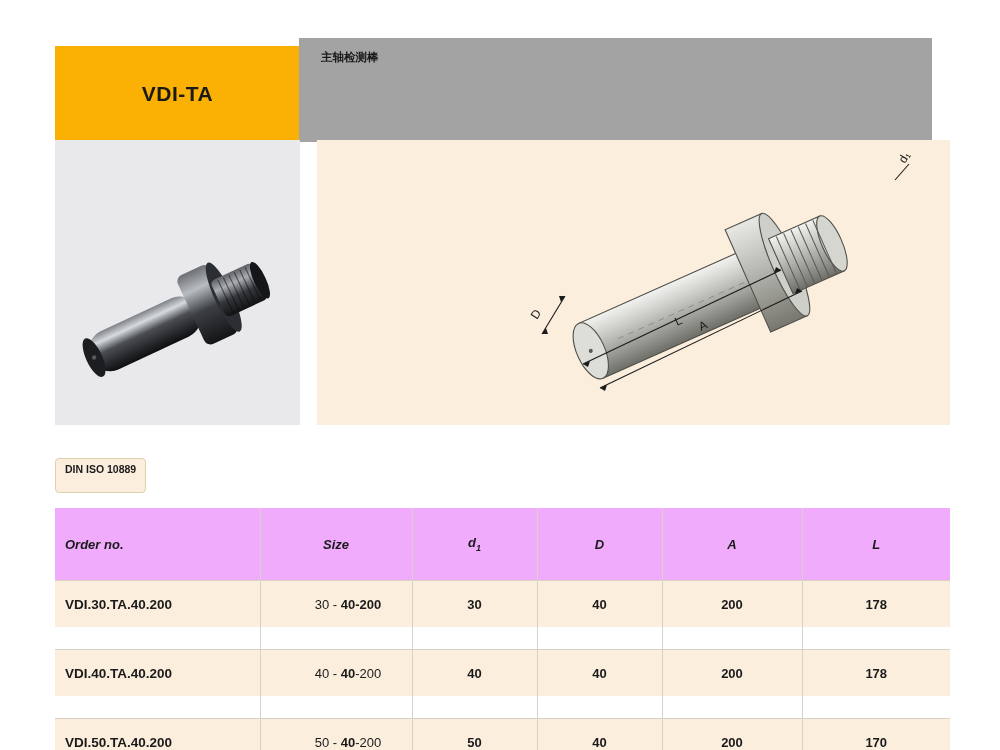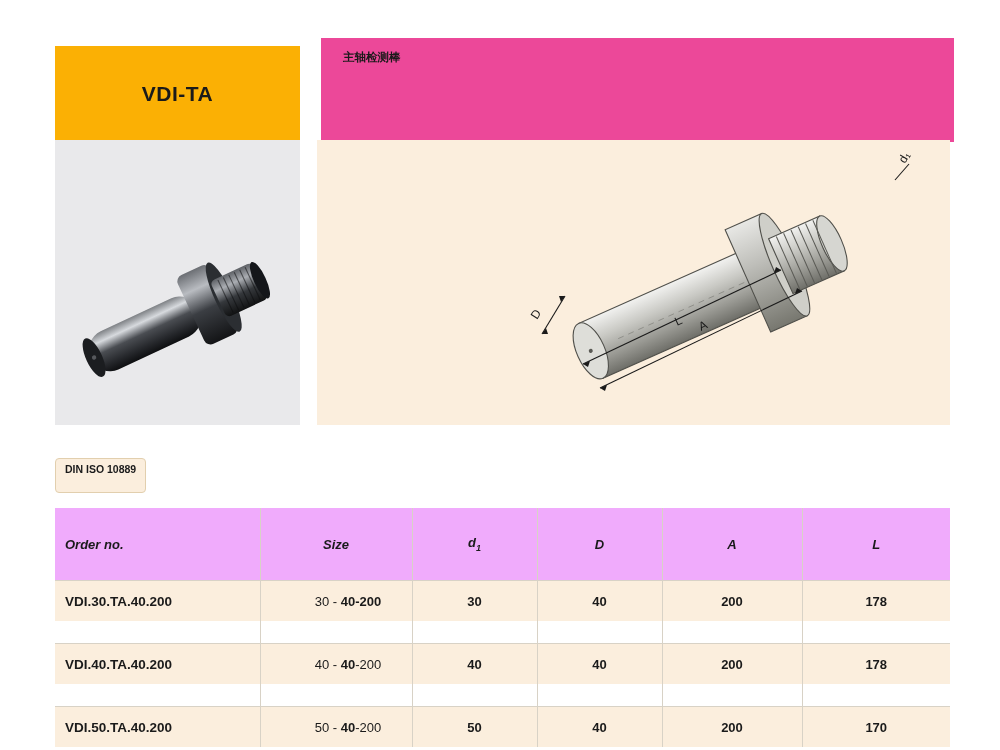--- a/index.html
+++ b/index.html
@@ -36,25 +36,25 @@
     justify-content: center;
   }
   .title-box .title-text {
     font-size: 21px;
     font-weight: bold;
     letter-spacing: 0.5px;
     color: #1a1a1a;
   }
   .header-desc {
     position: absolute;
-    left: 266px;
+    left: 244px;
     top: 0;
     width: 633px;
     height: 104px;
-    background: #ec4899;
+    background: #a3a3a3;
   }
   .header-desc .desc-text {
     position: absolute;
     left: 22px;
     top: 12px;
     font-size: 11.5px;
     font-weight: bold;
     color: #1a1a1a;
   }
 
@@ -136,21 +136,21 @@
     border-right: 1px solid #d8d2c6;
     background: #f0abfc;
     font-style: italic;
   }
   .hdr-row th:last-child { border-right: none; }
   .hdr-row th.col-order {
     text-align: left;
     padding-left: 10px;
   }
   .data-row td {
-    height: 40px;
+    height: 46px;
     vertical-align: middle;
     font-size: 13px;
     text-align: center;
     border-right: 1px solid #d8d2c6;
     border-top: 1px solid #d8d2c6;
   }
   .data-row td:last-child { border-right: none; }
   .data-row td.col-order {
     text-align: left;
     padding-left: 10px;

